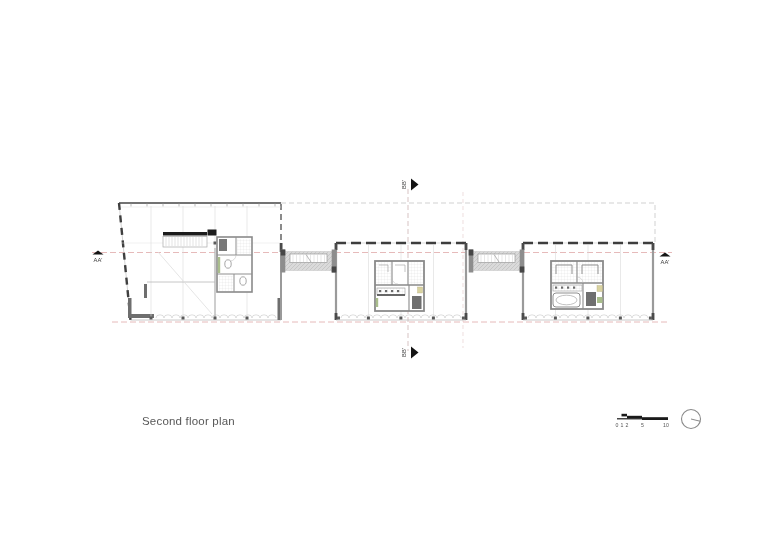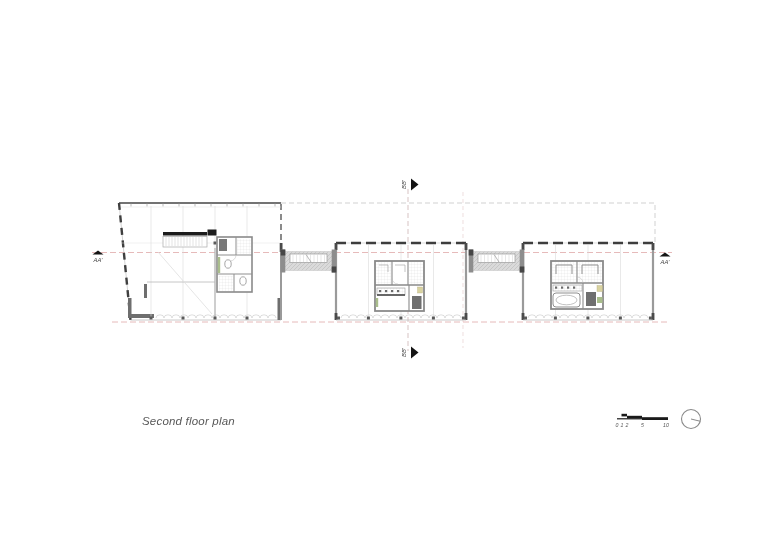--- a/index.html
+++ b/index.html
@@ -1,17 +1,17 @@
 <!DOCTYPE html>
 <html><head>
 <meta charset="utf-8">
 <style>
   html,body{margin:0;padding:0;background:#ffffff;}
   .canvas{position:relative;width:768px;height:543px;background:#ffffff;overflow:hidden;
-          font-family:"Liberation Sans", sans-serif;font-style:italic;}
+          font-family:"Liberation Sans", sans-serif;}
   svg{position:absolute;left:0;top:0;}
   text{fill:#4a4a4a;}
   .title-text{font-size:11.5px;fill:#585858;letter-spacing:.2px;}
   .marker-text{font-size:5.8px;fill:#3c3c3c;}
   .scale-text{font-size:5.2px;fill:#555555;}
 </style>
 </head>
 <body>
 
 <div class="canvas">

